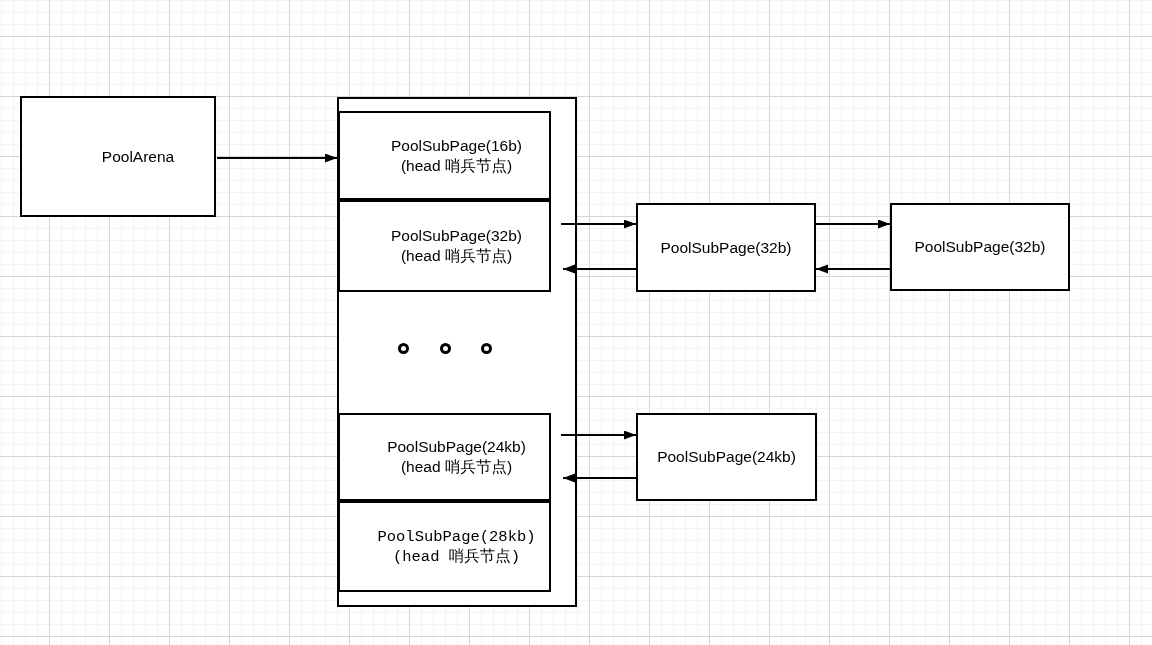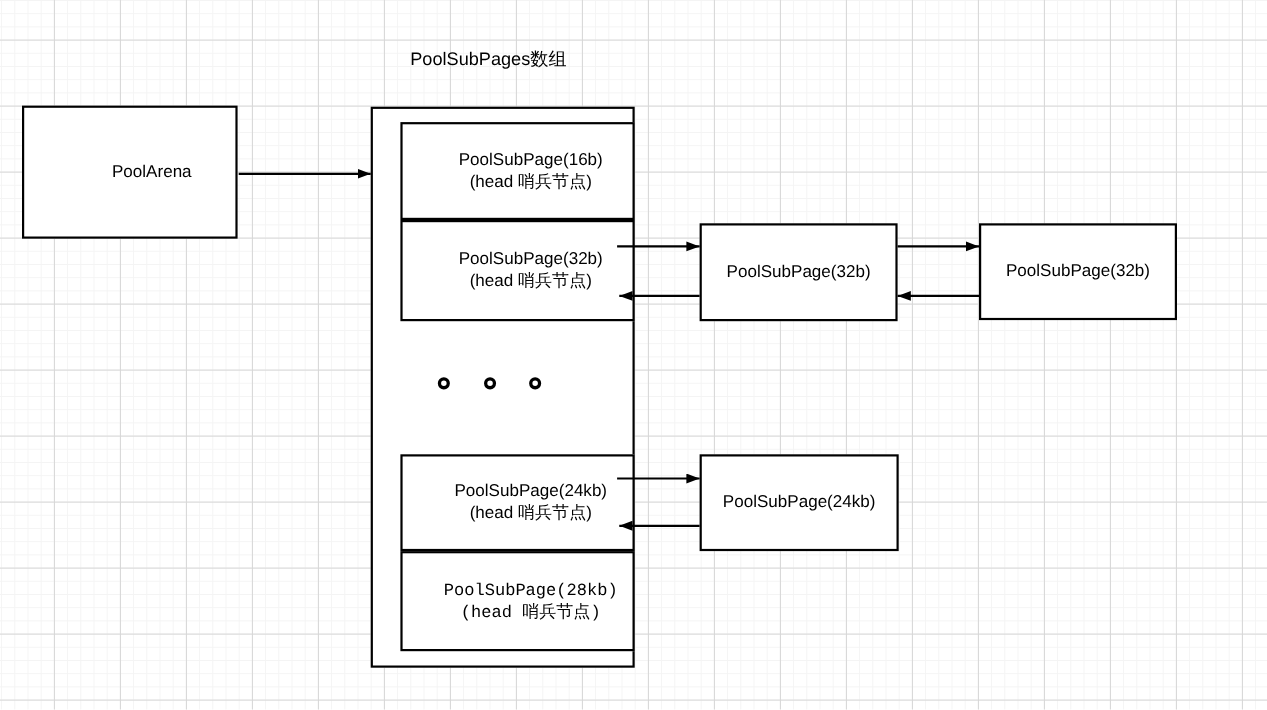--- a/index.html
+++ b/index.html
@@ -44,21 +44,21 @@
     position: absolute;
     left: 337px;
     top: 44px;
     width: 214px;
     text-align: center;
     font-size: 16.5px;
     line-height: 20px;
   }
   .pool-arena   { left: 20px;  top: 96px;  width: 196px; height: 121px; padding-left: 40px; }
   .array-outer  { left: 337px; top: 97px;  width: 240px; height: 510px; }
-  .slot         { left: 364px; width: 213px; padding-left: 24px; }
+  .slot         { left: 338px; width: 213px; padding-left: 24px; }
   .slot-16b     { top: 111px; height: 89px; }
   .slot-32b     { top: 200px; height: 92px; }
   .slot-24kb    { top: 413px; height: 88px; }
   .slot-28kb    { top: 501px; height: 91px; font-family: Liberation Mono, monospace; }
   .node-32b-1   { left: 636px; top: 203px; width: 180px; height: 89px; }
   .node-32b-2   { left: 890px; top: 203px; width: 180px; height: 88px; }
   .node-24kb    { left: 636px; top: 413px; width: 181px; height: 88px; }
   .dots {
     position: absolute;
     left: 398px;
@@ -85,21 +85,20 @@
     stroke: #000000;
     stroke-width: 2;
     fill: none;
   }
 </style>
 </head>
 <body>
 
 <div class="canvas">
 
-  <div class="title">PoolSubPages数组</div>
 
   <div class="node pool-arena">
     <span>PoolArena</span>
   </div>
 
   <div class="node array-outer"></div>
 
   <div class="node slot slot-16b">
     <div>PoolSubPage(16b)</div>
     <div>(head 哨兵节点)</div>

